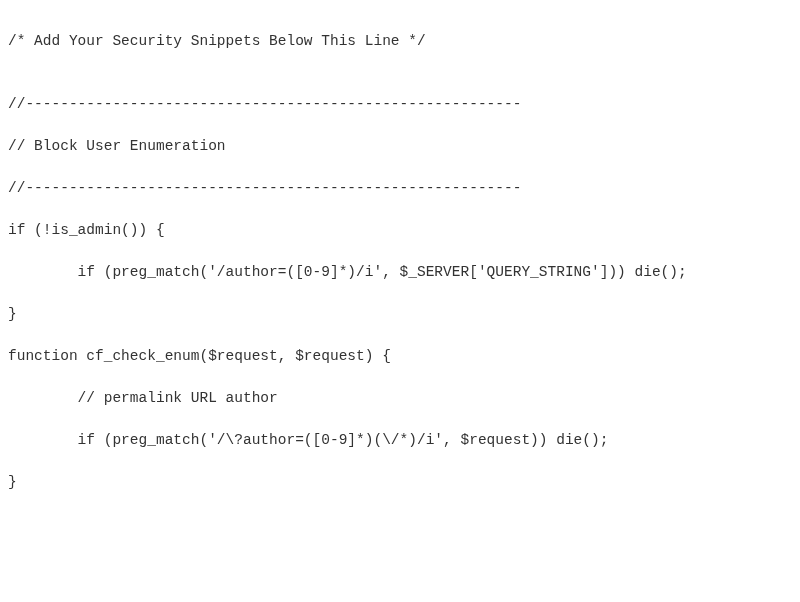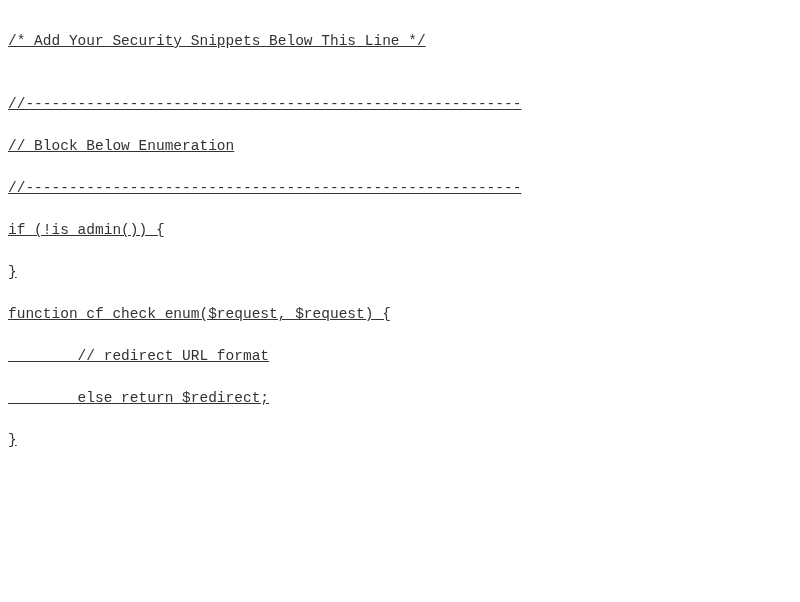--- a/index.html
+++ b/index.html
@@ -13,37 +13,37 @@
       width: 800px;
       box-sizing: border-box;
     }
     .code-block {
       white-space: pre;
       font-family: "Consolas", "Courier New", monospace;
     }
     .code-line {
       display: block;
       white-space: pre;
-      text-decoration: underline;
     }
   </style>
 </head>
 <body>
 
 <div class="code-block">
 <span class="code-line">/* Add Your Security Snippets Below This Line */</span>
 <span class="code-line"></span>
 <span class="code-line">//---------------------------------------------------------</span>
-<span class="code-line">// Block Below Enumeration</span>
+<span class="code-line">// Block User Enumeration</span>
 <span class="code-line">//---------------------------------------------------------</span>
 <span class="code-line">if (!is_admin()) {</span>
+<span class="code-line">        if (preg_match('/author=([0-9]*)/i', $_SERVER['QUERY_STRING'])) die();</span>
 <span class="code-line">}</span>
 <span class="code-line">function cf_check_enum($request, $request) {</span>
-<span class="code-line">        // redirect URL format</span>
-<span class="code-line">        else return $redirect;</span>
+<span class="code-line">        // permalink URL author</span>
+<span class="code-line">        if (preg_match('/\?author=([0-9]*)(\/*)/i', $request)) die();</span>
 <span class="code-line">}</span>
 <span class="code-line"></span>
 
 
 
 
 
 
 
 <span class="code-line"></span>

